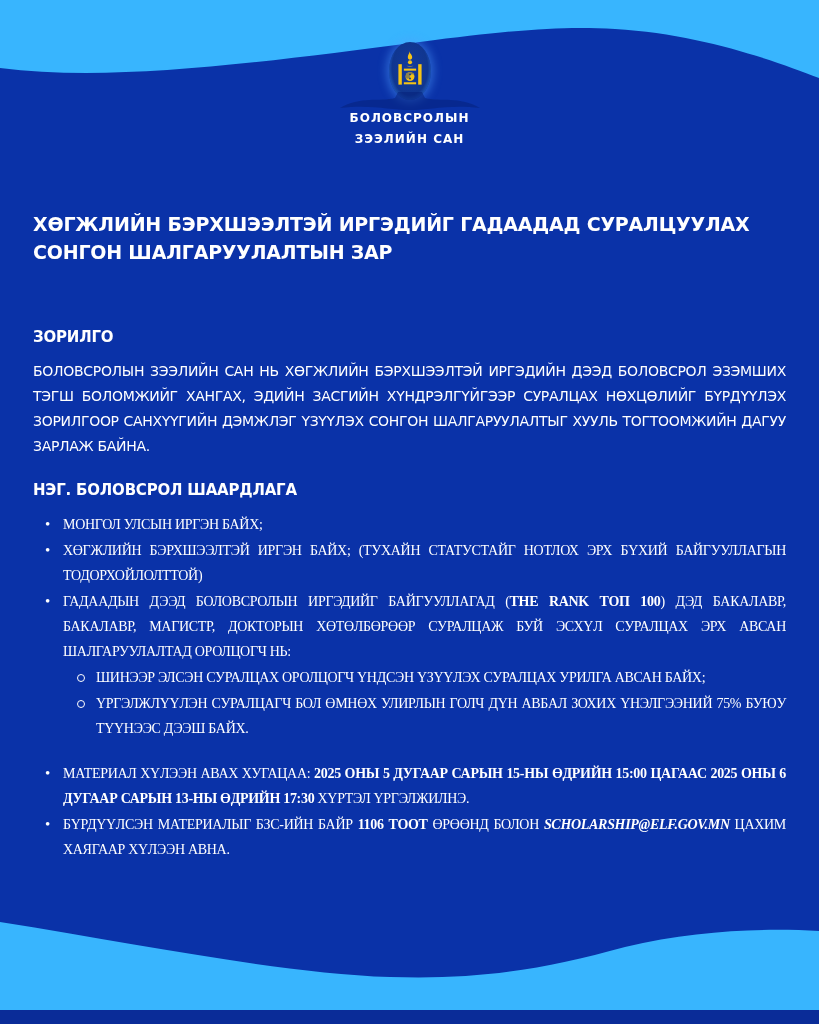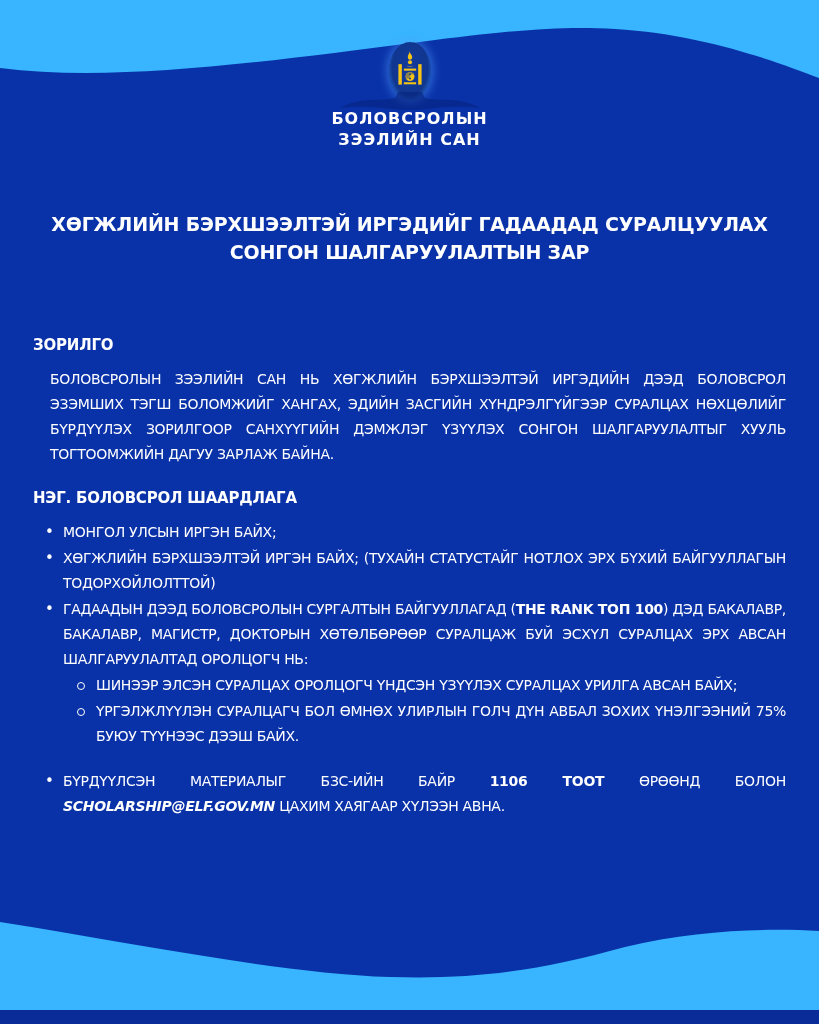--- a/index.html
+++ b/index.html
@@ -13,30 +13,30 @@
   .top-band{position:absolute;top:0;left:0;width:819px;height:160px;}
   .top-band svg{display:block;}
   .emblem-wrap{position:absolute;top:42px;left:50%;transform:translateX(-50%);
     width:42px;height:58px;border-radius:50%;
     background:radial-gradient(ellipse at 50% 45%, #123a9e 0%, #10368f 60%, #2f7fe8 88%, rgba(56,150,255,0) 100%);
     box-shadow:0 0 9px 3px rgba(80,160,255,.45);
     display:flex;align-items:center;justify-content:center;}
   .emblem-wrap svg{width:30px;height:46px;}
   .logo-silhouette{position:absolute;top:88px;left:50%;transform:translateX(-50%);}
   .org-name{position:absolute;top:108px;left:0;width:819px;text-align:center;
-    font-weight:bold;font-size:16px;line-height:21px;letter-spacing:1px;}
+    font-weight:bold;font-size:12px;line-height:21px;letter-spacing:1px;}
   
-  .poster-title{position:absolute;top:210px;left:33px;width:753px;text-align:center;
+  .poster-title{position:absolute;top:210px;left:33px;width:753px;text-align:left;
     font-weight:bold;font-size:19px;line-height:28px;letter-spacing:-0.2px;}
   
   .content{position:absolute;top:328px;left:33px;width:753px;font-size:14px;letter-spacing:-0.3px;}
-  .sec-heading{font-weight:bold;font-size:15px;margin:8px 0 13px 0;letter-spacing:-0.2px;}
-  .para{margin:0 0 22px 17px;line-height:25px;text-align:justify;text-align-last:left;}
+  .sec-heading{font-weight:bold;font-size:15px;margin:0 0 13px 0;letter-spacing:-0.2px;}
+  .para{margin:0 0 22px 0;line-height:25px;text-align:justify;text-align-last:left;}
   ul{list-style:none;margin:0;padding:0;}
-  ul.lvl1{margin:0 0 20px 0;}
+  ul.lvl1{margin:0 0 20px 0;font-family:Liberation Serif, serif;}
   ul.lvl1 > li{position:relative;padding-left:30px;line-height:25px;text-align:justify;text-align-last:left;margin:0 0 1px 0;}
   ul.lvl1 > li::before{content:"•";position:absolute;left:12px;top:0;font-size:15px;}
   ul.lvl2{margin:1px 0 0 0;}
   ul.lvl2 > li{position:relative;padding-left:33px;line-height:25px;text-align:justify;text-align-last:left;margin:0 0 1px 0;}
   ul.lvl2 > li::before{content:"";position:absolute;left:14px;top:9px;width:6px;height:6px;border:1.4px solid #fff;border-radius:50%;}
   .b{font-weight:bold;}
   .bi{font-weight:bold;font-style:italic;margin-top:23px;}
   .mb0{margin-bottom:0 !important;}
   
   .bottom-band{position:absolute;left:0;top:900px;width:819px;height:124px;}
@@ -88,29 +88,30 @@
 
 <div class="content">
 
   <div class="sec-heading">ЗОРИЛГО</div>
   <p class="para">БОЛОВСРОЛЫН ЗЭЭЛИЙН САН НЬ ХӨГЖЛИЙН БЭРХШЭЭЛТЭЙ ИРГЭДИЙН ДЭЭД БОЛОВСРОЛ ЭЗЭМШИХ ТЭГШ БОЛОМЖИЙГ ХАНГАХ, ЭДИЙН ЗАСГИЙН ХҮНДРЭЛГҮЙГЭЭР СУРАЛЦАХ НӨХЦӨЛИЙГ БҮРДҮҮЛЭХ ЗОРИЛГООР САНХҮҮГИЙН ДЭМЖЛЭГ ҮЗҮҮЛЭХ СОНГОН ШАЛГАРУУЛАЛТЫГ ХУУЛЬ ТОГТООМЖИЙН ДАГУУ ЗАРЛАЖ БАЙНА.</p>
 
   <div class="sec-heading">НЭГ. БОЛОВСРОЛ ШААРДЛАГА</div>
   <ul class="lvl1">
     <li><span>МОНГОЛ УЛСЫН ИРГЭН БАЙХ;</span></li>
     <li><span>ХӨГЖЛИЙН БЭРХШЭЭЛТЭЙ ИРГЭН БАЙХ; (ТУХАЙН СТАТУСТАЙГ НОТЛОХ ЭРХ БҮХИЙ БАЙГУУЛЛАГЫН ТОДОРХОЙЛОЛТТОЙ)</span></li>
-    <li class="mb0"><span>ГАДААДЫН ДЭЭД БОЛОВСРОЛЫН СУРГАЛТЫН БАЙГУУЛЛАГАД (</span><span class="b">THE RANK ТОП 100</span><span>) ДЭД БАКАЛАВР, БАКАЛАВР, МАГИСТР, ДОКТОРЫН ХӨТӨЛБӨРӨӨР СУРАЛЦАЖ БУЙ ЭСХҮЛ СУРАЛЦАХ ЭРХ АВСАН ШАЛГАРУУЛАЛТАД ОРОЛЦОГЧ НЬ:</span>
+    <li class="mb0"><span>ГАДААДЫН ДЭЭД БОЛОВСРОЛЫН ИРГЭДИЙГ БАЙГУУЛЛАГАД (</span><span class="b">THE RANK ТОП 100</span><span>) ДЭД БАКАЛАВР, БАКАЛАВР, МАГИСТР, ДОКТОРЫН ХӨТӨЛБӨРӨӨР СУРАЛЦАЖ БУЙ ЭСХҮЛ СУРАЛЦАХ ЭРХ АВСАН ШАЛГАРУУЛАЛТАД ОРОЛЦОГЧ НЬ:</span>
       <ul class="lvl2">
         <li><span>ШИНЭЭР ЭЛСЭН СУРАЛЦАХ ОРОЛЦОГЧ ҮНДСЭН ҮЗҮҮЛЭХ СУРАЛЦАХ УРИЛГА АВСАН БАЙХ;</span></li>
         <li><span>ҮРГЭЛЖЛҮҮЛЭН СУРАЛЦАГЧ БОЛ ӨМНӨХ УЛИРЛЫН ГОЛЧ ДҮН АВБАЛ ЗОХИХ ҮНЭЛГЭЭНИЙ 75% БУЮУ ТҮҮНЭЭС ДЭЭШ БАЙХ.</span></li>
       </ul>
     </li>
   </ul>
 
   <ul class="lvl1">
+    <li><span>МАТЕРИАЛ ХҮЛЭЭН АВАХ ХУГАЦАА: </span><span class="b">2025 ОНЫ 5 ДУГААР САРЫН 15-НЫ ӨДРИЙН 15:00 ЦАГААС 2025 ОНЫ 6 ДУГААР САРЫН 13-НЫ ӨДРИЙН 17:30</span><span> ХҮРТЭЛ ҮРГЭЛЖИЛНЭ.</span></li>
     <li><span>БҮРДҮҮЛСЭН МАТЕРИАЛЫГ БЗС-ИЙН БАЙР </span><span class="b">1106 ТООТ</span><span> ӨРӨӨНД БОЛОН </span><span class="bi">SCHOLARSHIP@ELF.GOV.MN</span><span> ЦАХИМ ХАЯГААР ХҮЛЭЭН АВНА.</span></li>
   </ul>
 
 </div>
 
 <div class="bottom-band">
   <svg width="819" height="124" viewBox="0 0 819 124" aria-hidden="true">
     <rect x="0" y="0" width="819" height="124" fill="#0a32a8"></rect>
     <path d="M0,22 C150,46 280,73 390,77 C480,80 545,69 625,47 C695,30 765,28 819,31 L819,110 L0,110 Z" fill="#38b5fe"></path>
     <rect x="0" y="110" width="819" height="14" fill="#0a2c98"></rect>

